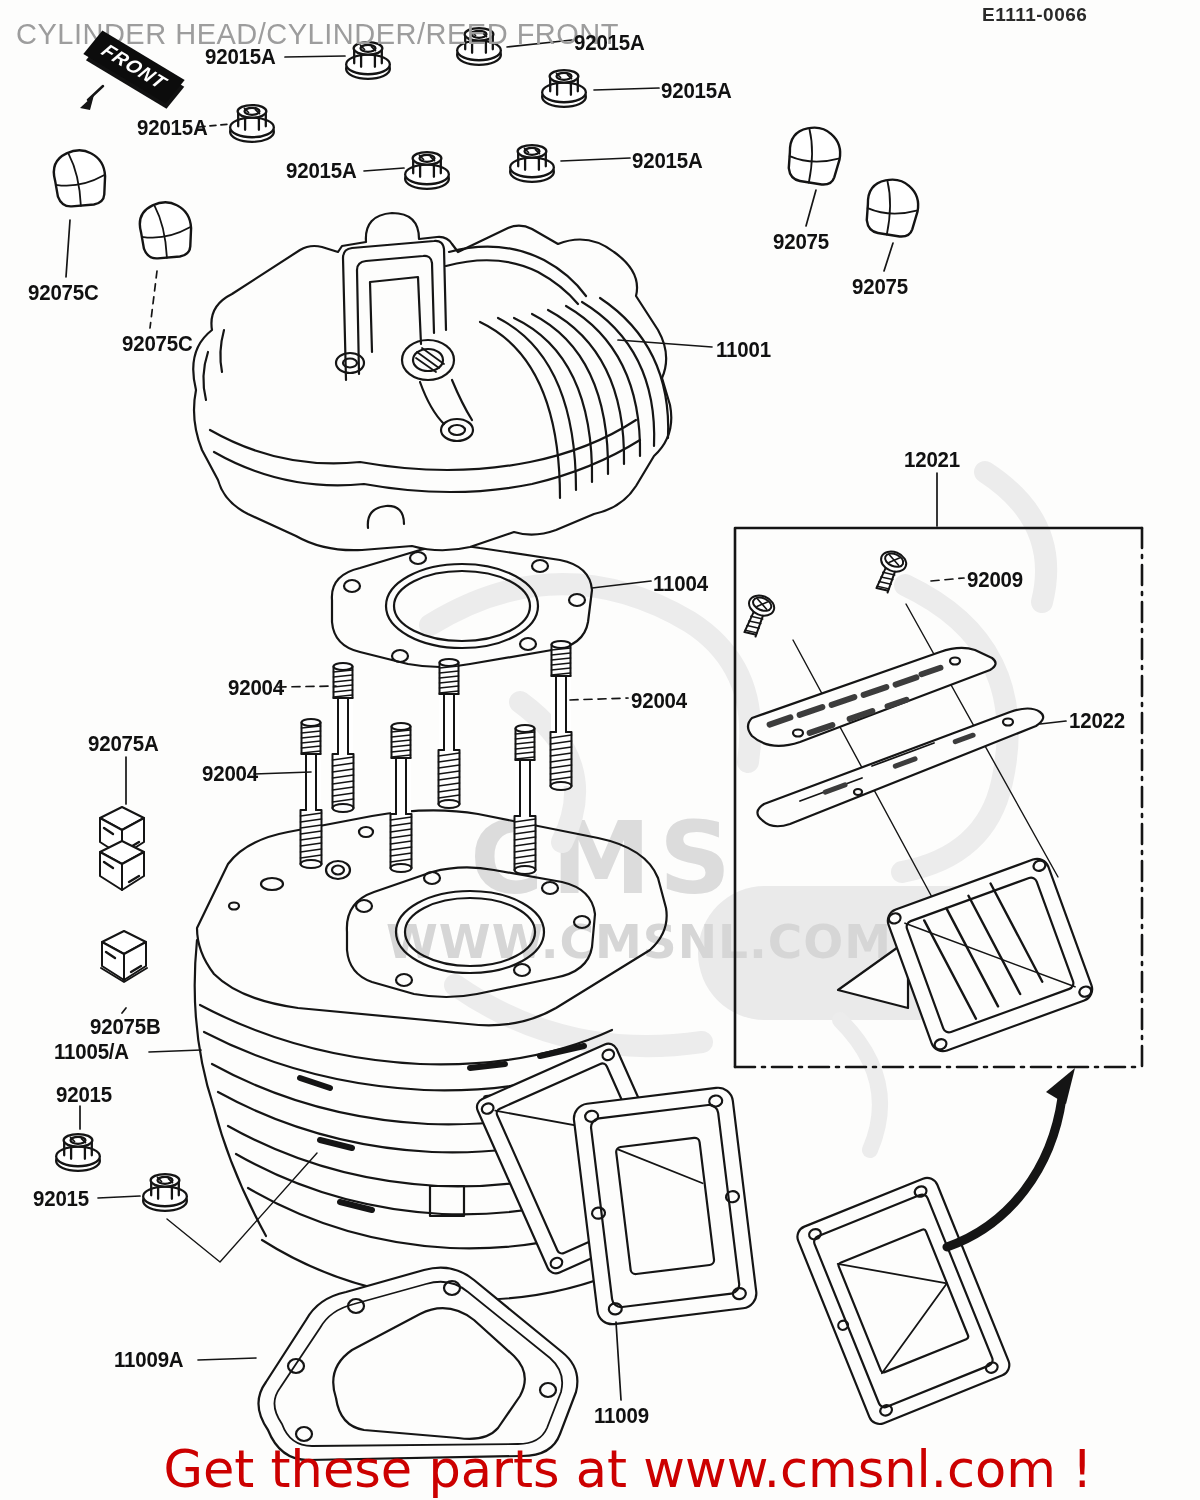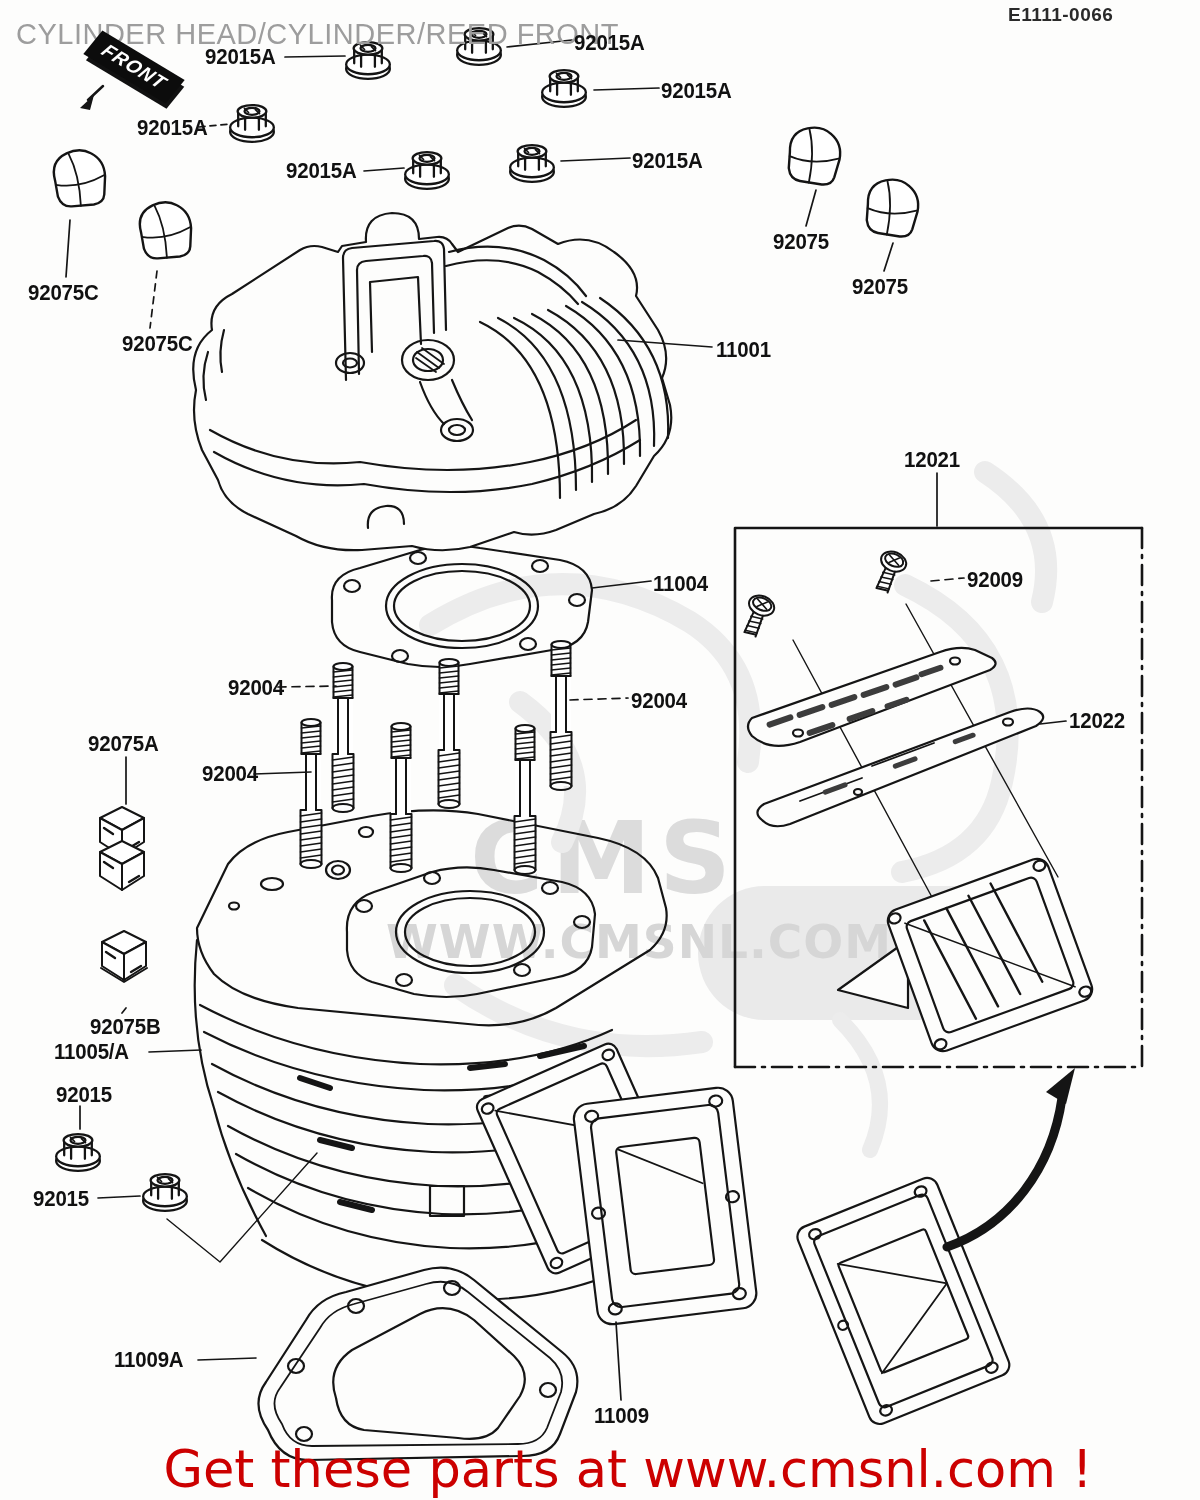--- a/index.html
+++ b/index.html
@@ -1,20 +1,20 @@
 <!DOCTYPE html>
 <html><head>
 <meta charset="utf-8">
 <style>
   html,body{margin:0;padding:0;background:#ffffff;}
   #page{position:relative;width:1200px;height:1500px;background:#fdfdfc;overflow:hidden;
         font-family:"Liberation Sans", sans-serif;}
   .abs{position:absolute;}
   #title{left:16px;top:18px;font-size:29px;color:#9d9d9d;letter-spacing:.5px;white-space:nowrap;}
-  #diagram-code{left:982px;top:4px;font-size:19px;font-weight:600;color:#2a2a2a;letter-spacing:.5px;margin-left:26px;}
+  #diagram-code{left:982px;top:4px;font-size:19px;font-weight:600;color:#2a2a2a;letter-spacing:.5px;}
   .wm-bubble{left:698px;top:886px;width:374px;height:134px;background:#eaeaea;border-radius:70px;}
   .wm-cms{left:470px;top:800px;font-size:100px;font-weight:bold;color:#dcdcdc;letter-spacing:8px;
           font-family:"DejaVu Sans", sans-serif;}
   .wm-url{left:386px;top:914px;font-size:47px;font-weight:bold;color:#d6d6d6;letter-spacing:1px;
           font-family:"DejaVu Sans", sans-serif;white-space:nowrap;}
   #front-tag{left:86px;top:52px;width:96px;height:30px;background:#0c0c0c;color:#ffffff;
              font-weight:bold;font-style:italic;font-size:19px;letter-spacing:1px;
              display:flex;align-items:center;justify-content:center;
              transform:rotate(31deg) skewX(-8deg);box-shadow:5px 5px 0 -1px #111;}
   .part-label{position:absolute;font-size:22px;font-weight:bold;color:#111;

